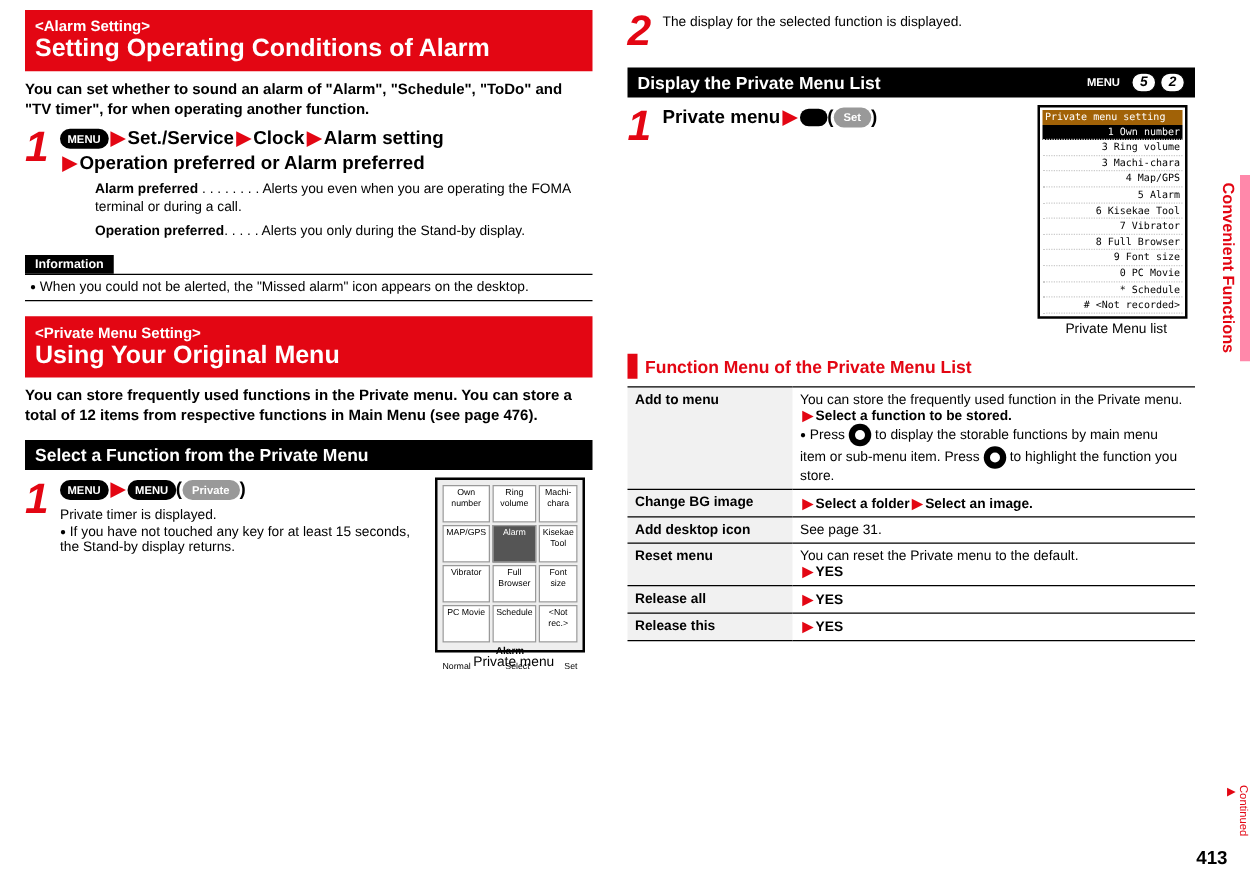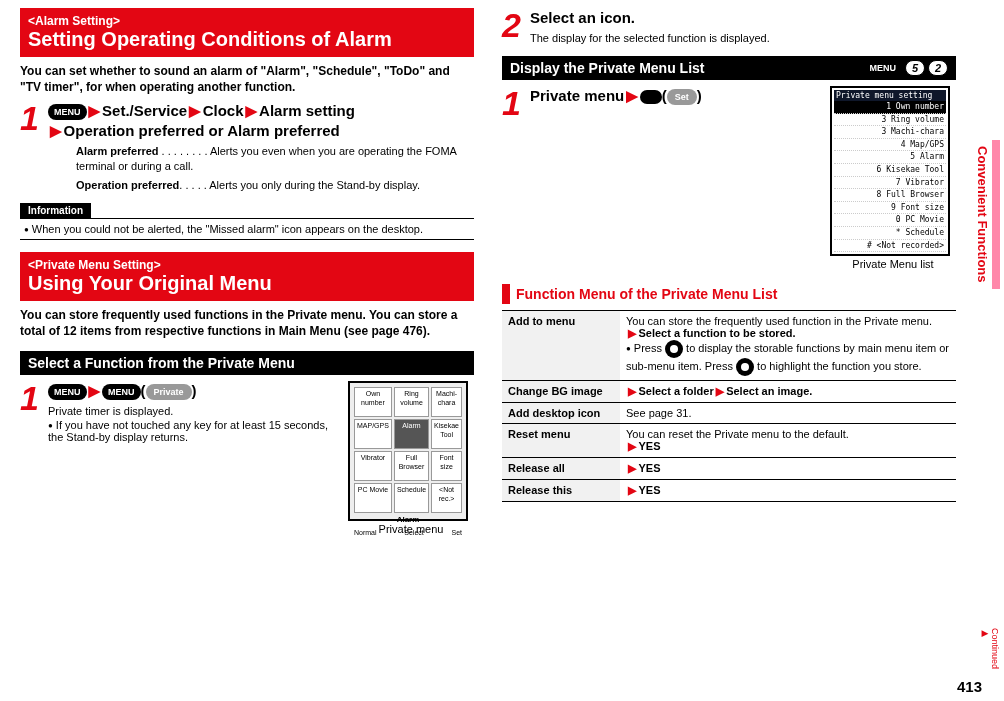--- a/index.html
+++ b/index.html
@@ -94,30 +94,30 @@
     
     .screenshot {
       border: 2px solid #000; width: 120px; height: 140px;
       background: #eee; font-size: 8px; padding: 4px; line-height: 1.2;
       position: relative;
     }
     .screenshot-small {
       border: 2px solid #000; width: 120px; background: #fff;
       font-size: 8px; font-family: monospace; line-height: 1.2; padding: 2px;
     }
-    .screenshot-small .hdr { background: #0f172a; color: #fff; padding: 1px 2px; }
+    .screenshot-small .hdr { background: #a16207; color: #fff; padding: 1px 2px; }
     .screenshot-small .row { padding: 1px 2px; border-bottom: 1px dotted #ccc; text-align: right; }
     .screenshot-small .sel { background: #000; color: #fff; }
     .screenshot-caption { font-size: 11px; text-align: center; margin-top: 2px; }
     
     .flex-row { display: flex; gap: 8px; align-items: flex-start; }
     
     .func-table { width: 100%; border-collapse: collapse; font-size: 11px; }
     .func-table td { padding: 4px 6px; border-top: 1px solid #000; border-bottom: 1px solid #000; vertical-align: top; }
-    .func-table td.k { font-weight: bold; width: 118px; background: #f1f1f1; }
+    .func-table td.k { font-weight: bold; width: 132px; background: #f1f1f1; }
     
     .side-tab {
       position: absolute; right: 4px; top: 140px;
       writing-mode: vertical-rl; text-orientation: mixed;
       font-weight: bold; color: #e30613; font-size: 13px;
       border-right: 8px solid #f8a; padding: 6px 2px;
     }
     .page-num {
       position: absolute; right: 22px; bottom: 6px; font-size: 15px; font-weight: bold;
     }
@@ -225,21 +225,20 @@
       <div class="screenshot-caption">Private menu</div>
     </div>
   </div>
 </div>
 
 <div class="column">
 
   <div class="step">
     <div class="step-num">2</div>
     <div class="step-body">
-      <div class="step-line">Select an icon.</div>
       <div style="font-size:11px;margin-top:4px;">The display for the selected function is displayed.</div>
     </div>
   </div>
 
   <div class="black-bar head-flex">
     <span>Display the Private Menu List</span>
     <span class="header-keys">
       <span class="keycap">MENU</span>
       <span class="keycap-digit">5</span>
       <span class="keycap-digit">2</span>

